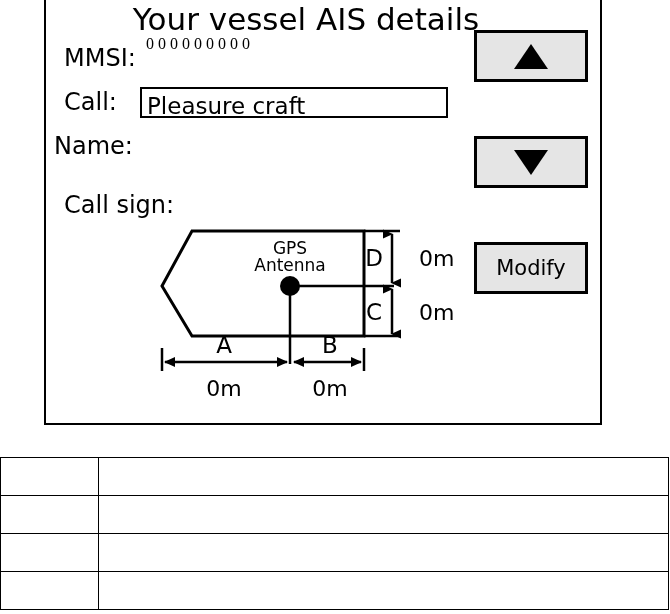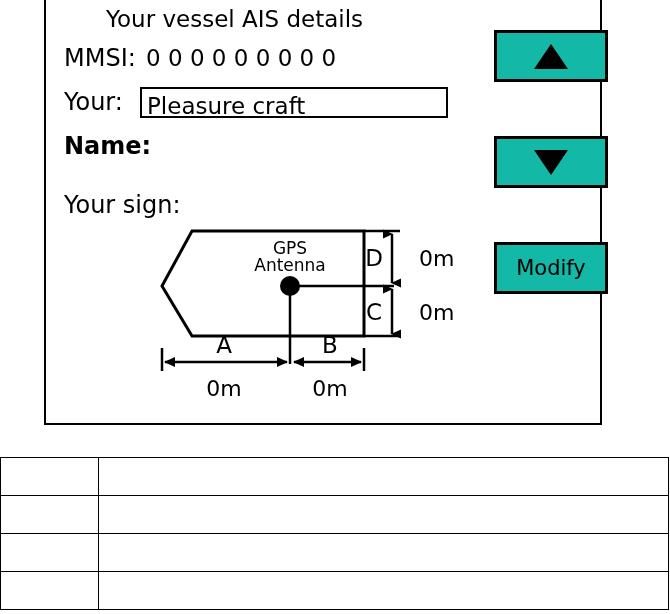--- a/index.html
+++ b/index.html
@@ -27,38 +27,38 @@
     background: #ffffff;
     box-sizing: border-box;
   }
 
   
   #title {
     position: absolute;
     left: 60px;
     top: 6px;
     width: 400px;
-    text-align: left;
-    font-size: 23px;
+    text-align: center;
+    font-size: 31px;
     line-height: 26px;
     white-space: nowrap;
   }
 
   
   .field-label {
     position: absolute;
     font-size: 24px;
     line-height: 26px;
     white-space: nowrap;
   }
   #mmsi-label   { left: 18px; top: 45px; }
-  #mmsi-value   { position: absolute; left: 100px; top: 45px; font-size: 23px;
-                  line-height: 26px; white-space: nowrap; letter-spacing: 0px; }
+  #mmsi-value   { position: absolute; left: 100px; top: 31px; font-size: 16px;
+                  line-height: 26px; white-space: nowrap; letter-spacing: 0px; font-family: Liberation Serif, serif; }
   #type-label   { left: 18px; top: 89px; }
-  #name-label   { left: 18px; top: 133px; font-weight: bold; }
+  #name-label   { left: 8px; top: 133px; }
   #callsign-label { left: 18px; top: 192px; }
 
   #type-input {
     position: absolute;
     left: 94px;
     top: 87px;
     width: 308px;
     height: 31px;
     border: 2px solid #000000;
     background: #ffffff;
@@ -71,31 +71,30 @@
     outline: none;
   }
 
   
   .btn {
     position: absolute;
     left: 428px;
     width: 114px;
     height: 52px;
     border: 3px solid #000000;
-    background: #14b8a6;
+    background: #e5e5e5;
     box-sizing: border-box;
     display: flex;
     align-items: center;
     justify-content: center;
     font-family: "DejaVu Sans", sans-serif;
     font-size: 21px;
     color: #000000;
     cursor: pointer;
     padding: 0;
-    margin-left: 20px;
   }
   #btn-up      { top: 30px; }
   #btn-down    { top: 136px; }
   #btn-modify  { top: 242px; }
   #btn-ok      { top: 348px; }
 
   .tri-up {
     width: 0; height: 0;
     border-left: 17px solid transparent;
     border-right: 17px solid transparent;
@@ -141,26 +140,26 @@
 </head>
 <body>
 
 <div id="dialog">
 
   <div id="title">Your vessel AIS details</div>
 
   <div class="field-label" id="mmsi-label">MMSI:</div>
   <div id="mmsi-value">0 0 0 0 0 0 0 0 0</div>
 
-  <div class="field-label" id="type-label">Your:</div>
+  <div class="field-label" id="type-label">Call:</div>
   <input id="type-input" type="text" value="Pleasure craft" style="">
 
   <div class="field-label" id="name-label">Name:</div>
 
-  <div class="field-label" id="callsign-label">Your sign:</div>
+  <div class="field-label" id="callsign-label">Call sign:</div>
 
   <button class="btn" id="btn-up">
     <span class="tri-up"></span>
   </button>
   <button class="btn" id="btn-down">
     <span class="tri-down"></span>
   </button>
   <button class="btn" id="btn-modify">Modify</button>
 
   <div id="diagram">

